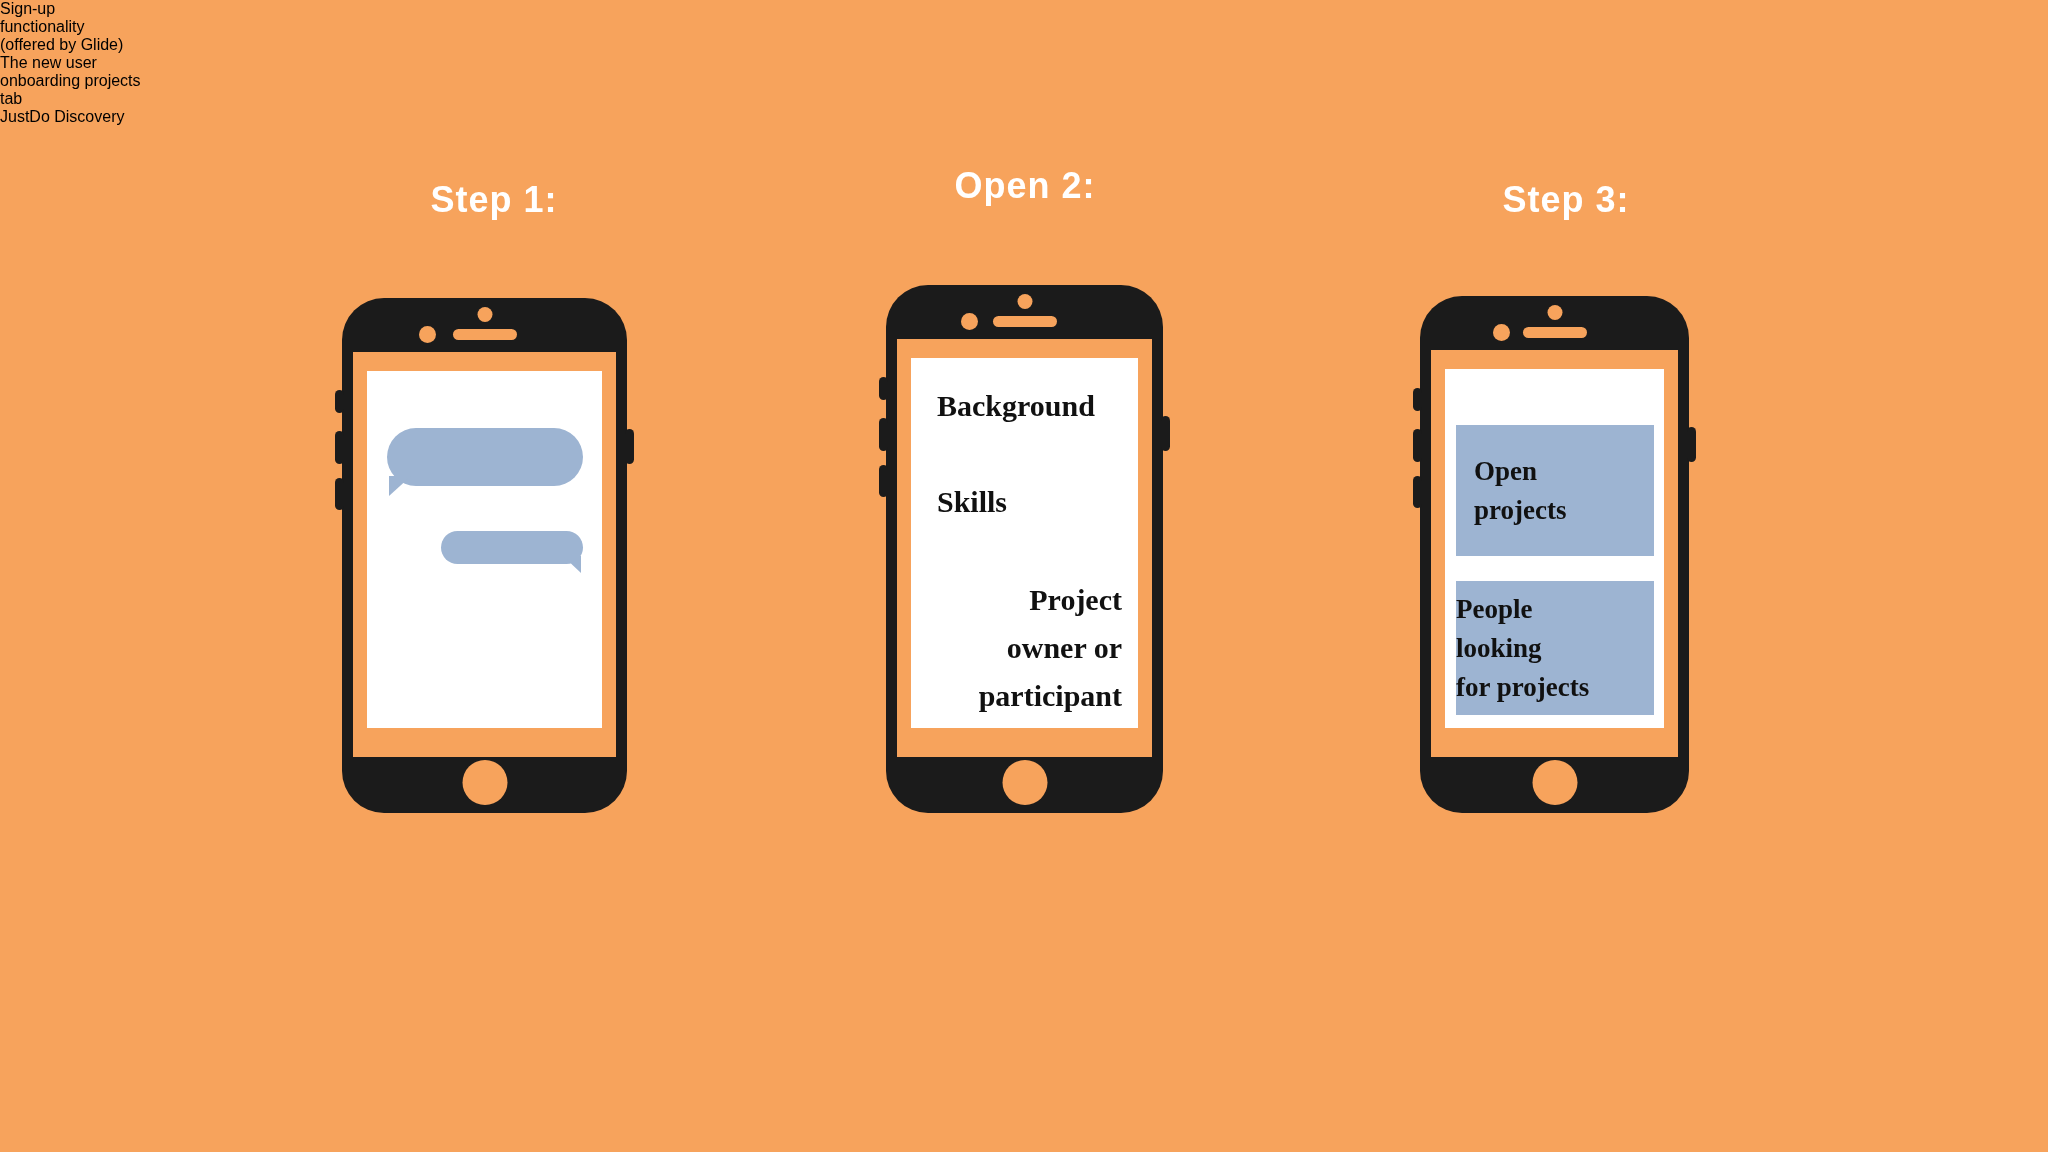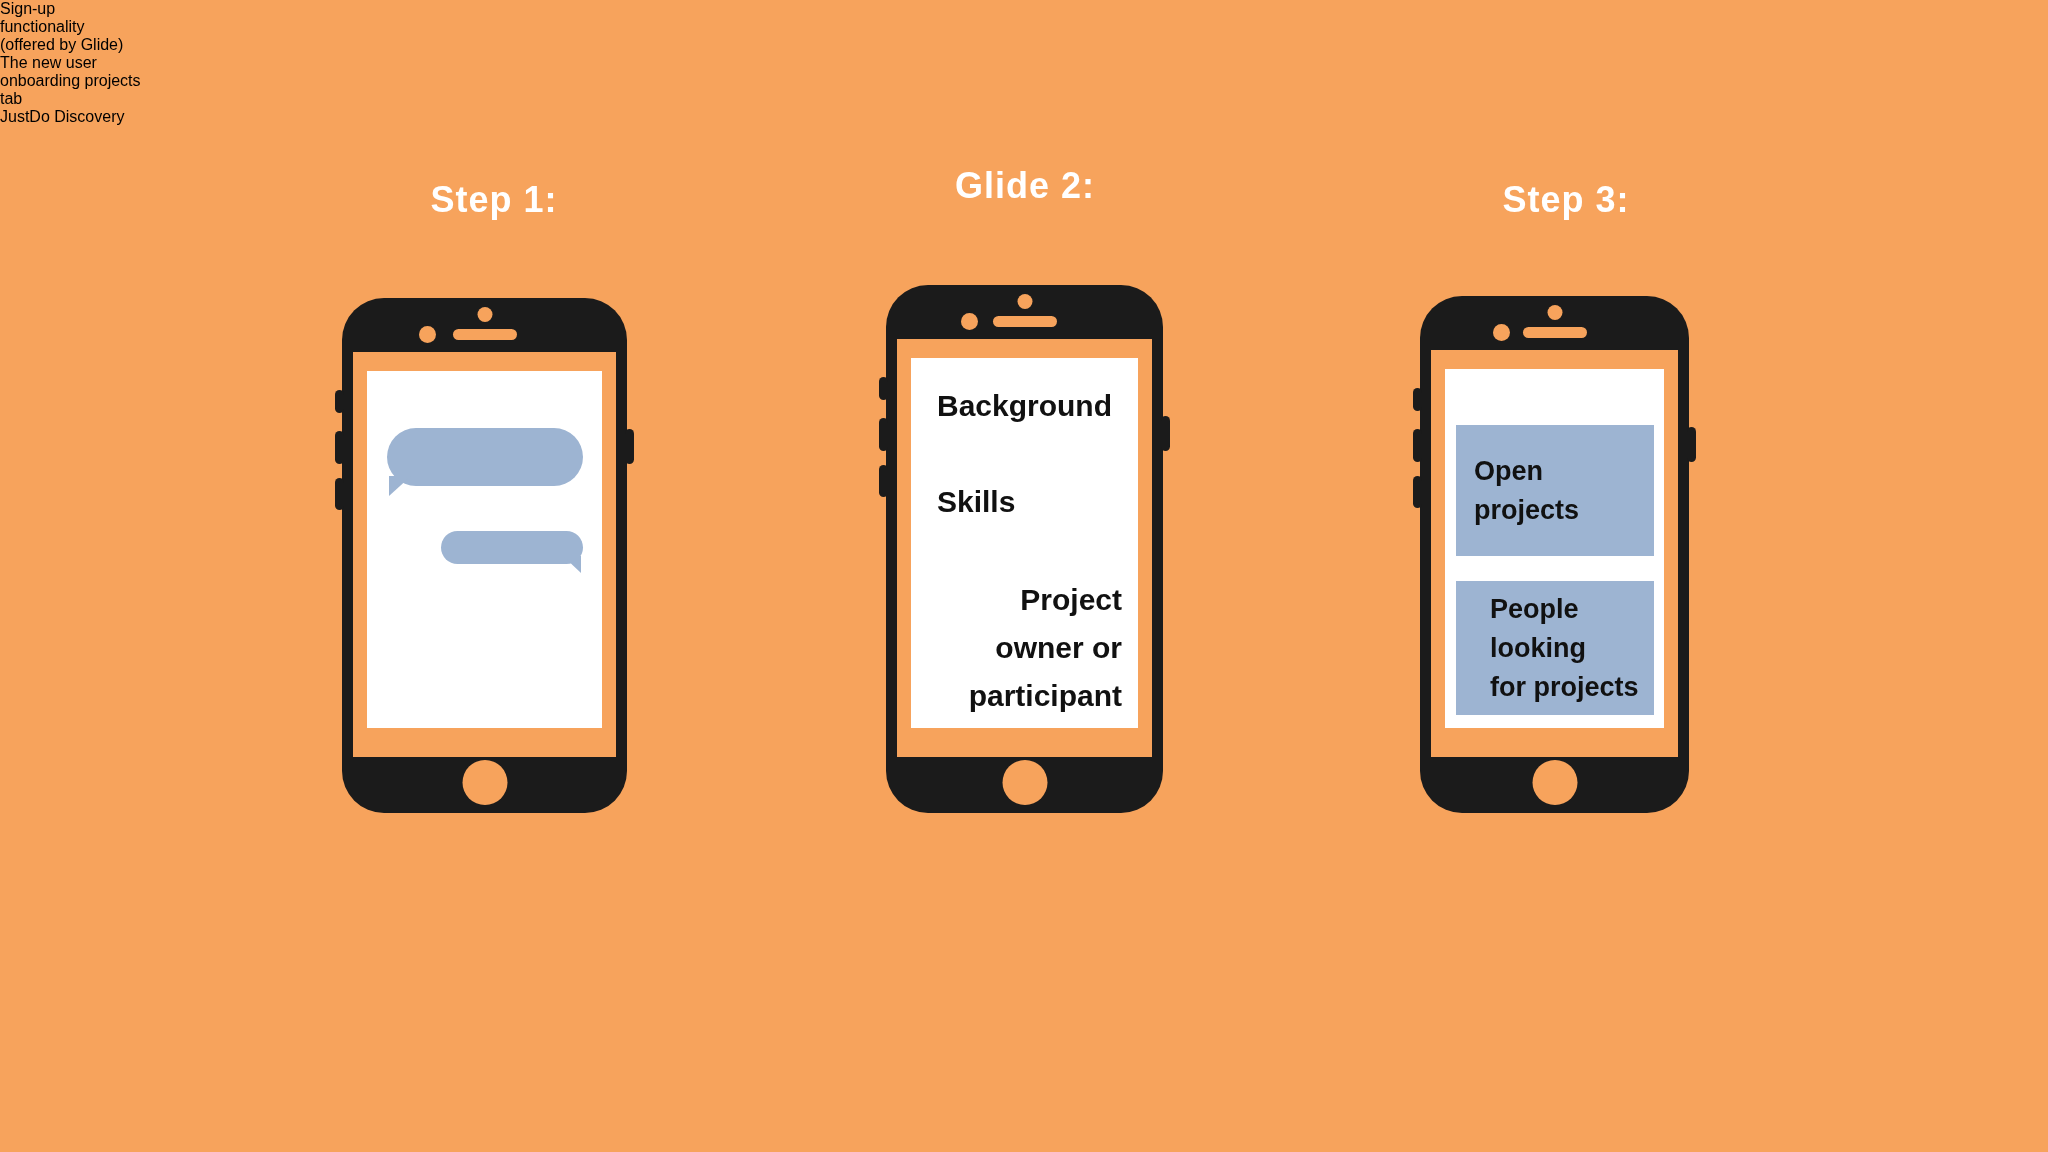--- a/index.html
+++ b/index.html
@@ -22,21 +22,21 @@
   #title-3{left:1341px;top:170px;width:450px;}
 
   
   .caption{position:absolute;text-align:center;color:var(--white);
     font-weight:700;font-size:46px;line-height:71px;}
   #caption-1{left:274px;top:872px;width:440px;}
   #caption-2{left:785px;top:872px;width:480px;}
   #caption-3{left:1341px;top:872px;width:450px;}
 
   
-  .phone{position:absolute;background:var(--black);border-radius:42px;}
+  .phone{position:absolute;background:var(--black);border-radius:42px;font-family:Liberation Serif, serif;}
   #phone-1{left:342px;top:298px;width:285px;height:515px;}
   #phone-2{left:886px;top:285px;width:277px;height:528px;}
   #phone-3{left:1420px;top:296px;width:269px;height:517px;}
 
   .camera{position:absolute;top:9px;left:50%;transform:translateX(-50%);
     width:15px;height:15px;border-radius:50%;background:var(--bg);}
   .speaker-dot{position:absolute;top:28px;left:27%;
     width:17px;height:17px;border-radius:50%;background:var(--bg);}
   .speaker-bar{position:absolute;top:31px;left:50%;transform:translateX(-50%);
     width:64px;height:11px;border-radius:6px;background:var(--bg);}
@@ -66,21 +66,21 @@
   .screen.list .li1{margin-bottom:60px;}
   .screen.list .li2{margin-bottom:56px;}
   .screen.list .li3 div{line-height:48px;white-space:nowrap;text-align:right;}
 
   
   .pbox{position:absolute;left:11px;right:10px;background:var(--blue);
     color:var(--txt);font-weight:700;font-size:27px;line-height:39px;
     display:flex;flex-direction:column;justify-content:center;}
   .pbox div{white-space:nowrap;}
   .pbox.box1{top:56px;height:131px;padding-left:18px;}
-  .pbox.box2{top:212px;height:134px;padding-left:34px;justify-content:center;}
+  .pbox.box2{top:212px;height:134px;justify-content:center;}
 </style>
 </head>
 <body>
 
 <div class="canvas">
 
   <section>
     <h2 class="step-title" id="title-1">Step 1:</h2>
 
     <div class="phone" id="phone-1">
@@ -106,21 +106,21 @@
 
     <p class="caption" id="caption-1">
       </p>
       <div>Sign-up</div>
       <div>functionality</div>
       <div>(offered by Glide)</div>
     <p></p>
   </section>
 
   <section>
-    <h2 class="step-title" id="title-2">Glide 2:</h2>
+    <h2 class="step-title" id="title-2">Open 2:</h2>
 
     <div class="phone" id="phone-2">
       <div class="camera"></div>
       <div class="speaker-dot"></div>
       <div class="speaker-bar"></div>
       <div class="sbtn mute"></div>
       <div class="sbtn vol1"></div>
       <div class="sbtn vol2"></div>
       <div class="sbtn power"></div>
       <div class="bezel">

